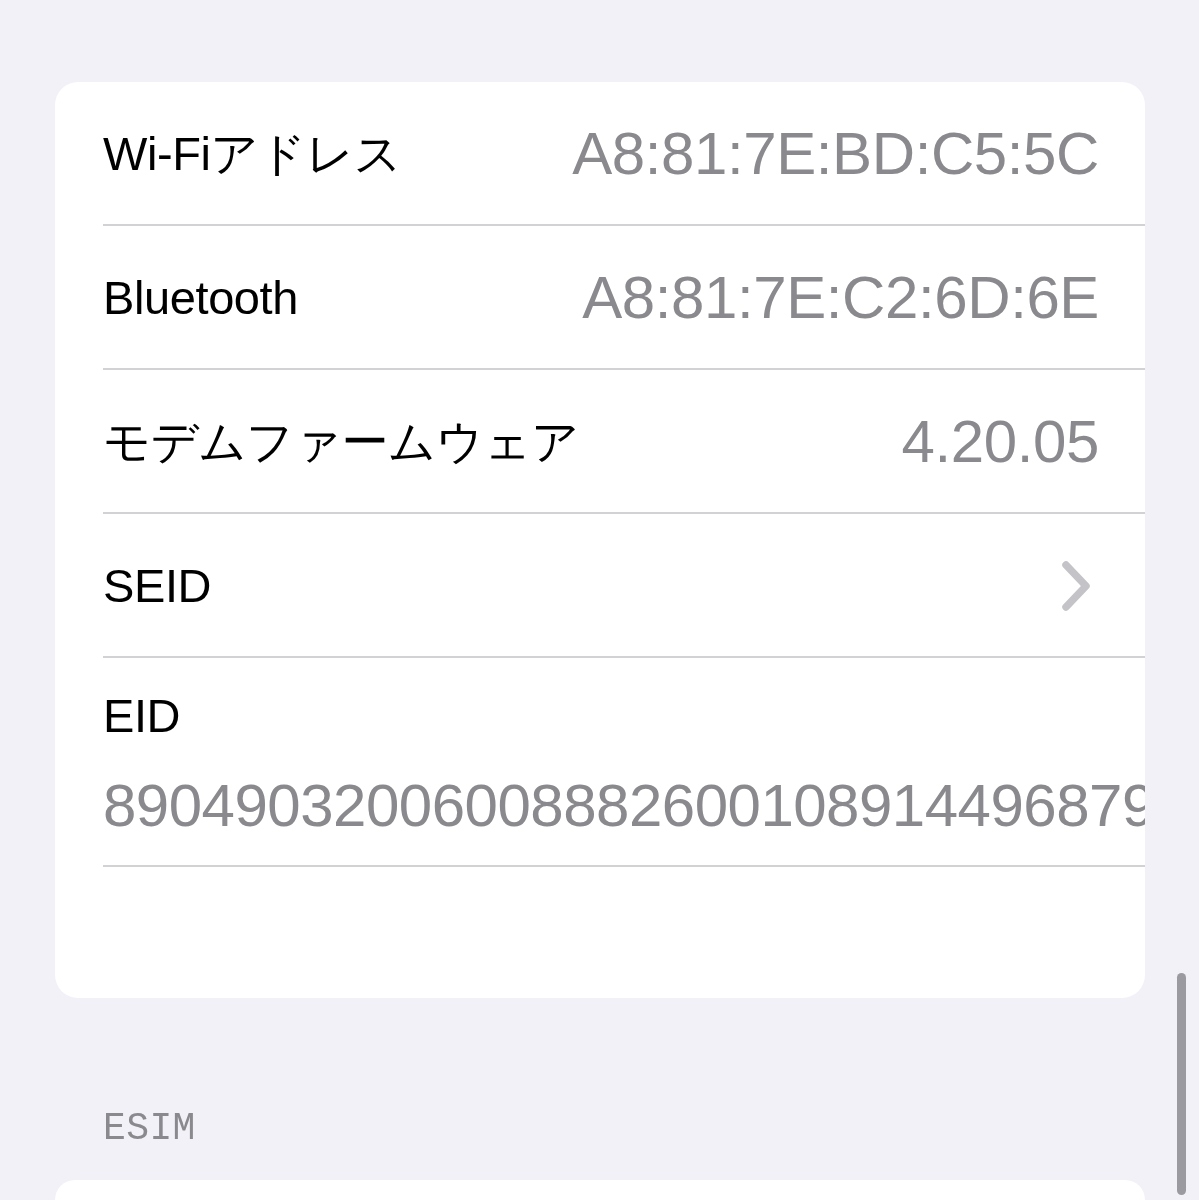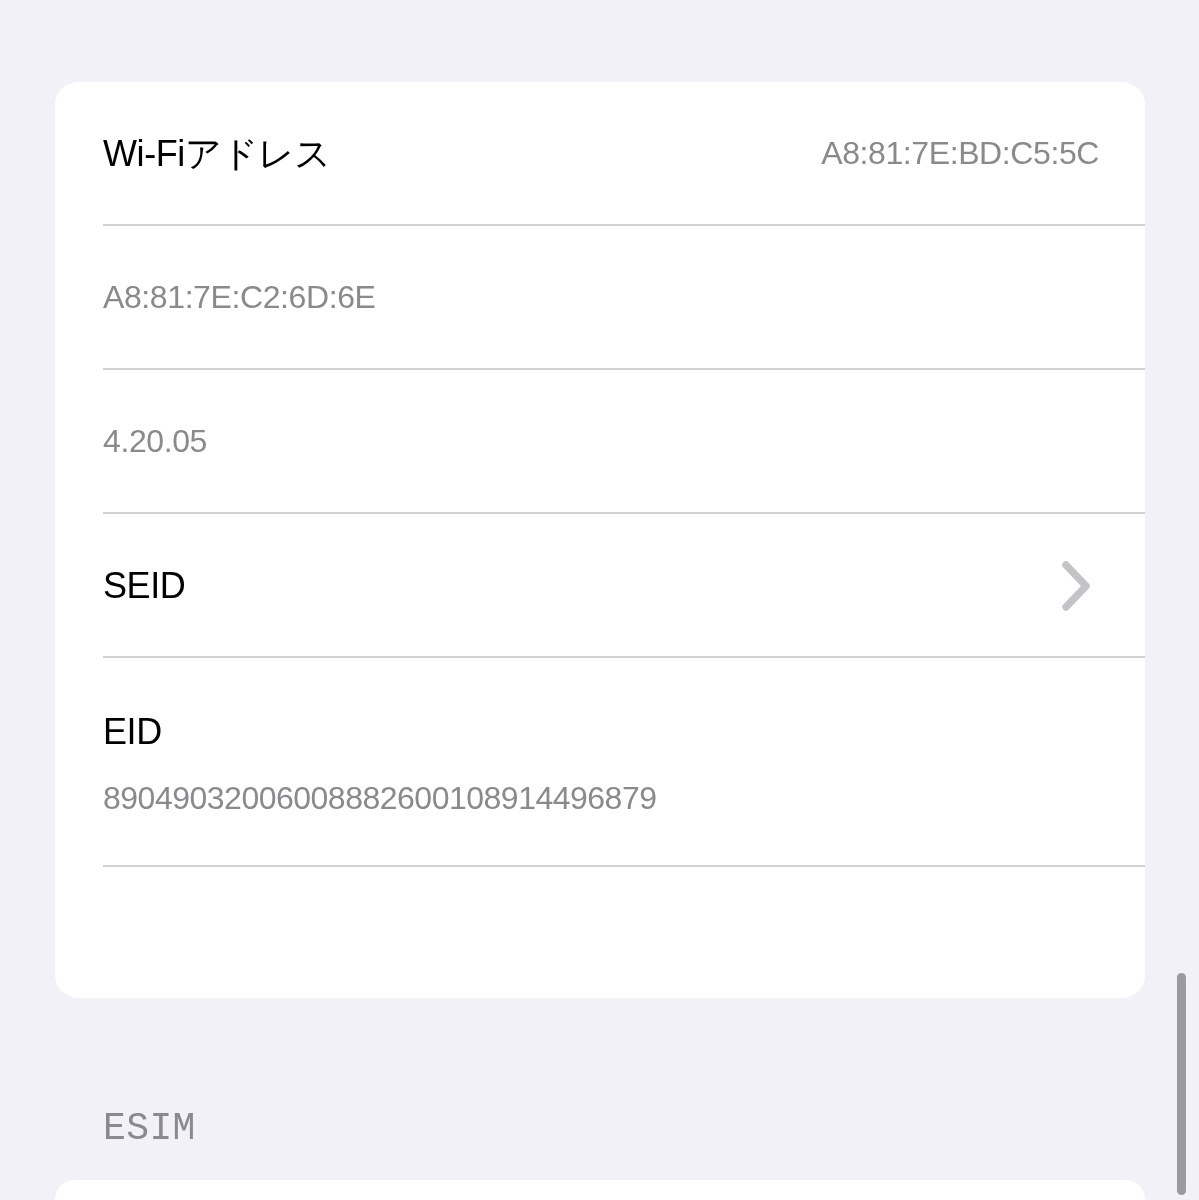--- a/index.html
+++ b/index.html
@@ -56,29 +56,29 @@
   }
   .row--tall {
     height: 209px;
     flex-direction: column;
     align-items: flex-start;
     justify-content: center;
     padding-top: 4px;
   }
 
   .row-label {
-    font-size: 36px;
+    font-size: 47px;
     line-height: 1.12;
     color: #000000;
     letter-spacing: -0.4px;
     white-space: nowrap;
   }
 
   .row-value {
-    font-size: 32px;
+    font-size: 60px;
     line-height: 1.12;
     color: #8a8a8e;
     letter-spacing: -0.4px;
     white-space: nowrap;
     text-align: right;
   }
 
   .row--tall .row-value {
     margin-top: 29px;
     text-align: left;
@@ -136,25 +136,27 @@
 
   <div class="card card--primary">
 
     <div class="row">
       <span class="row-label">Wi-Fiアドレス</span>
       <span class="row-value">A8:81:7E:BD:C5:5C</span>
       <div class="separator"></div>
     </div>
 
     <div class="row">
+      <span class="row-label">Bluetooth</span>
       <span class="row-value">A8:81:7E:C2:6D:6E</span>
       <div class="separator"></div>
     </div>
 
     <div class="row">
+      <span class="row-label">モデムファームウェア</span>
       <span class="row-value">4.20.05</span>
       <div class="separator"></div>
     </div>
 
     <div class="row">
       <span class="row-label">SEID</span>
       <span class="chevron">
         <svg width="30" height="52" viewBox="0 0 30 52" aria-hidden="true">
           <path d="M4 5 L24 26 L4 47" fill="none" stroke="#c4c4c8" stroke-width="7.5" stroke-linecap="round" stroke-linejoin="round"></path>
         </svg>

